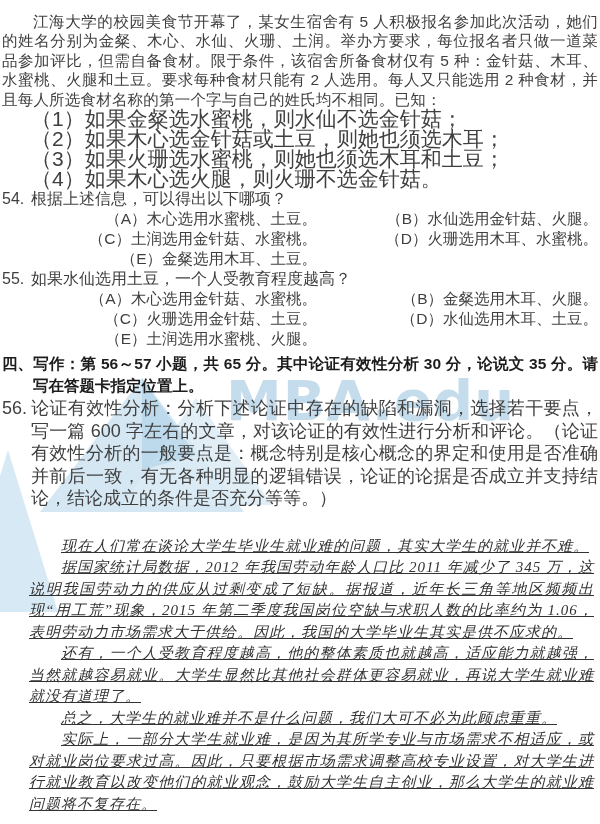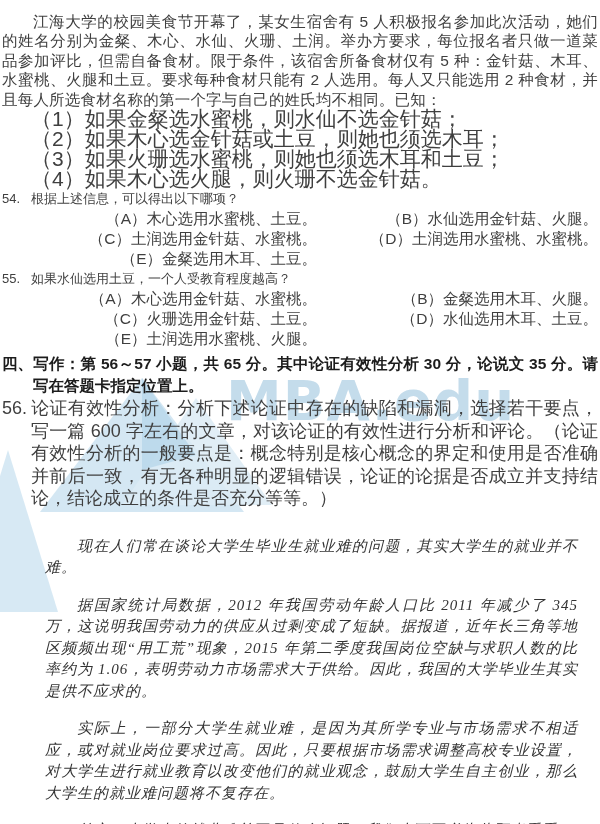--- a/index.html
+++ b/index.html
@@ -20,21 +20,21 @@
     color:#aecfe4;opacity:.72;
   }
   
   .content{position:relative;z-index:1;padding:12px 2px 0 2px;}
   .intro{
     margin:0;font-size:15.5px;line-height:19.4px;
     text-align:justify;text-indent:31px;letter-spacing:.2px;
   }
   .cond{font-size:21px;line-height:20px;padding-left:29px;}
   .qstem{
-    font-size:13px;line-height:20px;margin:0;
+    font-size:16px;line-height:20px;margin:0;
     padding-left:29px;text-indent:-29px;
   }
   .qnum{display:inline-block;width:29px;text-indent:0;}
   .opts{
     display:grid;grid-template-columns:286px 1fr;
     padding-left:29px;font-size:15.5px;line-height:20px;text-align:right;
   }
   .sec4{
     margin:4px 0 0 0;font-size:15.5px;line-height:22px;
     font-weight:bold;color:#1c1c1c;
@@ -45,21 +45,21 @@
     margin:0;font-size:18px;line-height:22.5px;
     padding-left:29px;text-indent:-29px;text-align:justify;
   }
   .essay{
     margin:26px 4px 0 27px;
     font-family:"Liberation Serif","DejaVu Serif",serif;
     font-style:italic;
     font-size:15px;line-height:21.5px;letter-spacing:1px;
     text-align:justify;color:#333333;
   }
-  .essay p{margin:16px;text-indent:32px;}
+  .essay p{margin:0;text-indent:32px;text-decoration:underline;}
 </style>
 </head>
 <body>
 
 <div class="page">
 
   <div class="watermark">
     <svg width="600" height="824" viewBox="0 0 600 824">
       <polygon points="40,512 142,378 244,512" fill="#cde3f1" opacity="0.85"></polygon>
       <polygon points="122,505 196,398 272,505" fill="#dcebf5" opacity="0.85"></polygon>
@@ -77,21 +77,21 @@
     <div class="cond">（2）如果木心选金针菇或土豆，则她也须选木耳；</div>
     <div class="cond">（3）如果火珊选水蜜桃，则她也须选木耳和土豆；</div>
     <div class="cond">（4）如果木心选火腿，则火珊不选金针菇。</div>
 
     <div>
       <p class="qstem"><span class="qnum">54.</span><span>根据上述信息，可以得出以下哪项？</span></p>
       <div class="opts">
         <span>（A）木心选用水蜜桃、土豆。</span>
         <span>（B）水仙选用金针菇、火腿。</span>
         <span>（C）土润选用金针菇、水蜜桃。</span>
-        <span>（D）土润选用水蜜桃、水蜜桃。</span>
+        <span>（D）火珊选用木耳、水蜜桃。</span>
         <span>（E）金粲选用木耳、土豆。</span>
       </div>
     </div>
 
     <div>
       <p class="qstem"><span class="qnum">55.</span><span>如果水仙选用土豆，一个人受教育程度越高？</span></p>
       <div class="opts">
         <span>（A）木心选用金针菇、水蜜桃。</span>
         <span>（B）金粲选用木耳、火腿。</span>
         <span>（C）火珊选用金针菇、土豆。</span>
@@ -100,18 +100,19 @@
       </div>
     </div>
 
     <p class="sec4"><span class="secnum">四、</span><span>写作：第 56～57 小题，共 65 分。其中论证有效性分析 30 分，论说文 35 分。请写在答题卡指定位置上。</span></p>
 
     <p class="q56"><span class="qnum">56.</span><span>论证有效性分析：分析下述论证中存在的缺陷和漏洞，选择若干要点，写一篇 600 字左右的文章，对该论证的有效性进行分析和评论。（论证有效性分析的一般要点是：概念特别是核心概念的界定和使用是否准确并前后一致，有无各种明显的逻辑错误，论证的论据是否成立并支持结论，结论成立的条件是否充分等等。）</span></p>
 
     <div class="essay">
       <p>现在人们常在谈论大学生毕业生就业难的问题，其实大学生的就业并不难。</p>
       <p>据国家统计局数据，2012 年我国劳动年龄人口比 2011 年减少了 345 万，这说明我国劳动力的供应从过剩变成了短缺。据报道，近年长三角等地区频频出现“用工荒”现象，2015 年第二季度我国岗位空缺与求职人数的比率约为 1.06，表明劳动力市场需求大于供给。因此，我国的大学毕业生其实是供不应求的。</p>
+      <p>还有，一个人受教育程度越高，他的整体素质也就越高，适应能力就越强，当然就越容易就业。大学生显然比其他社会群体更容易就业，再说大学生就业难就没有道理了。</p>
+      <p>总之，大学生的就业难并不是什么问题，我们大可不必为此顾虑重重。</p>
       <p>实际上，一部分大学生就业难，是因为其所学专业与市场需求不相适应，或对就业岗位要求过高。因此，只要根据市场需求调整高校专业设置，对大学生进行就业教育以改变他们的就业观念，鼓励大学生自主创业，那么大学生的就业难问题将不复存在。</p>
-      <p>总之，大学生的就业难并不是什么问题，我们大可不必为此顾虑重重。</p>
     </div>
 
   </div>
 </div>
 
 </body></html>

